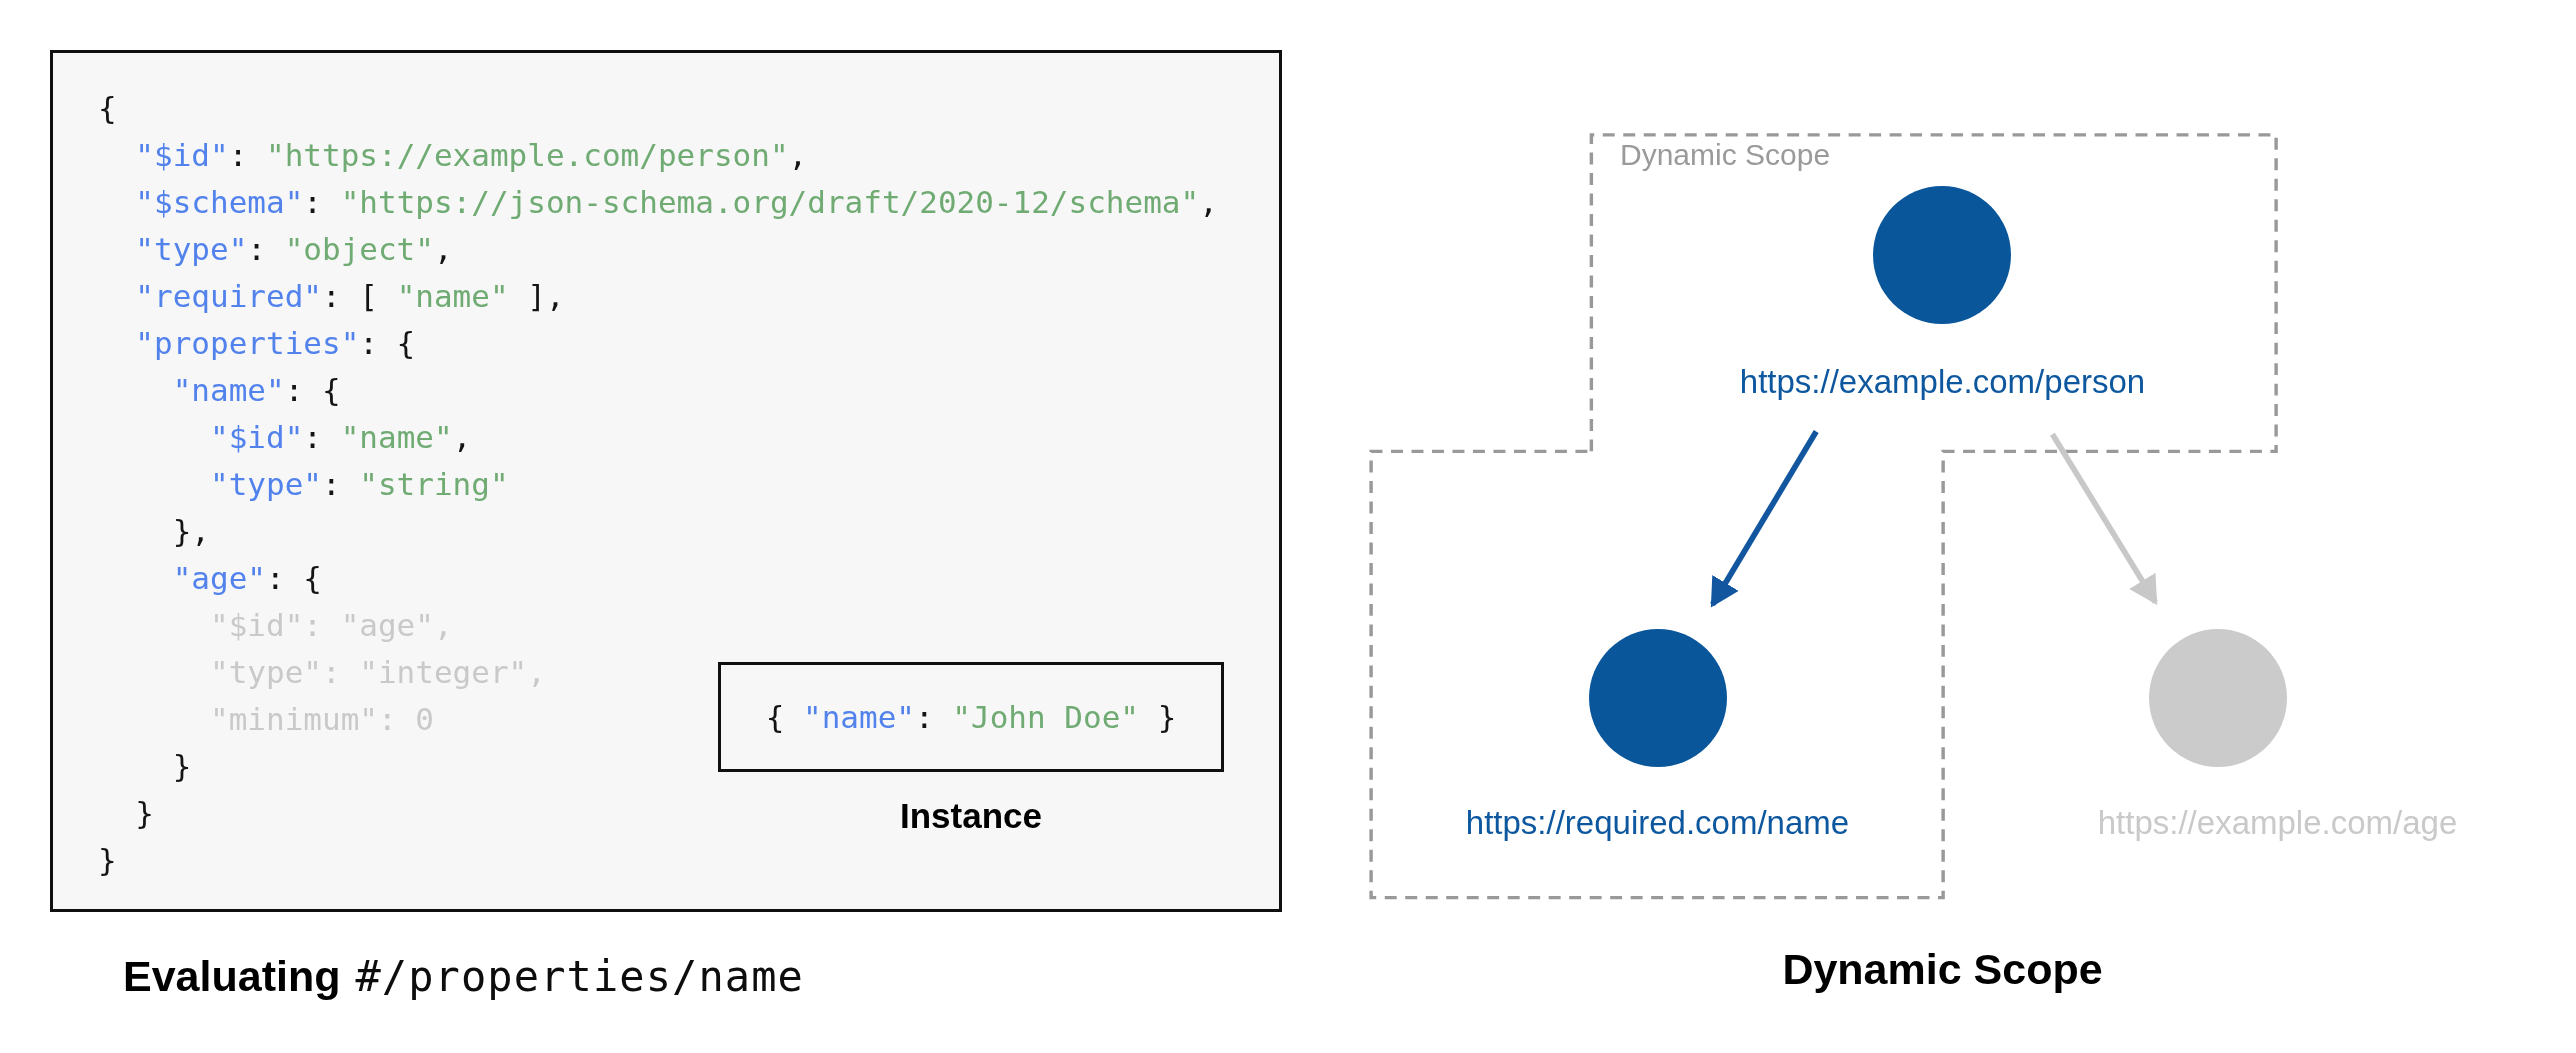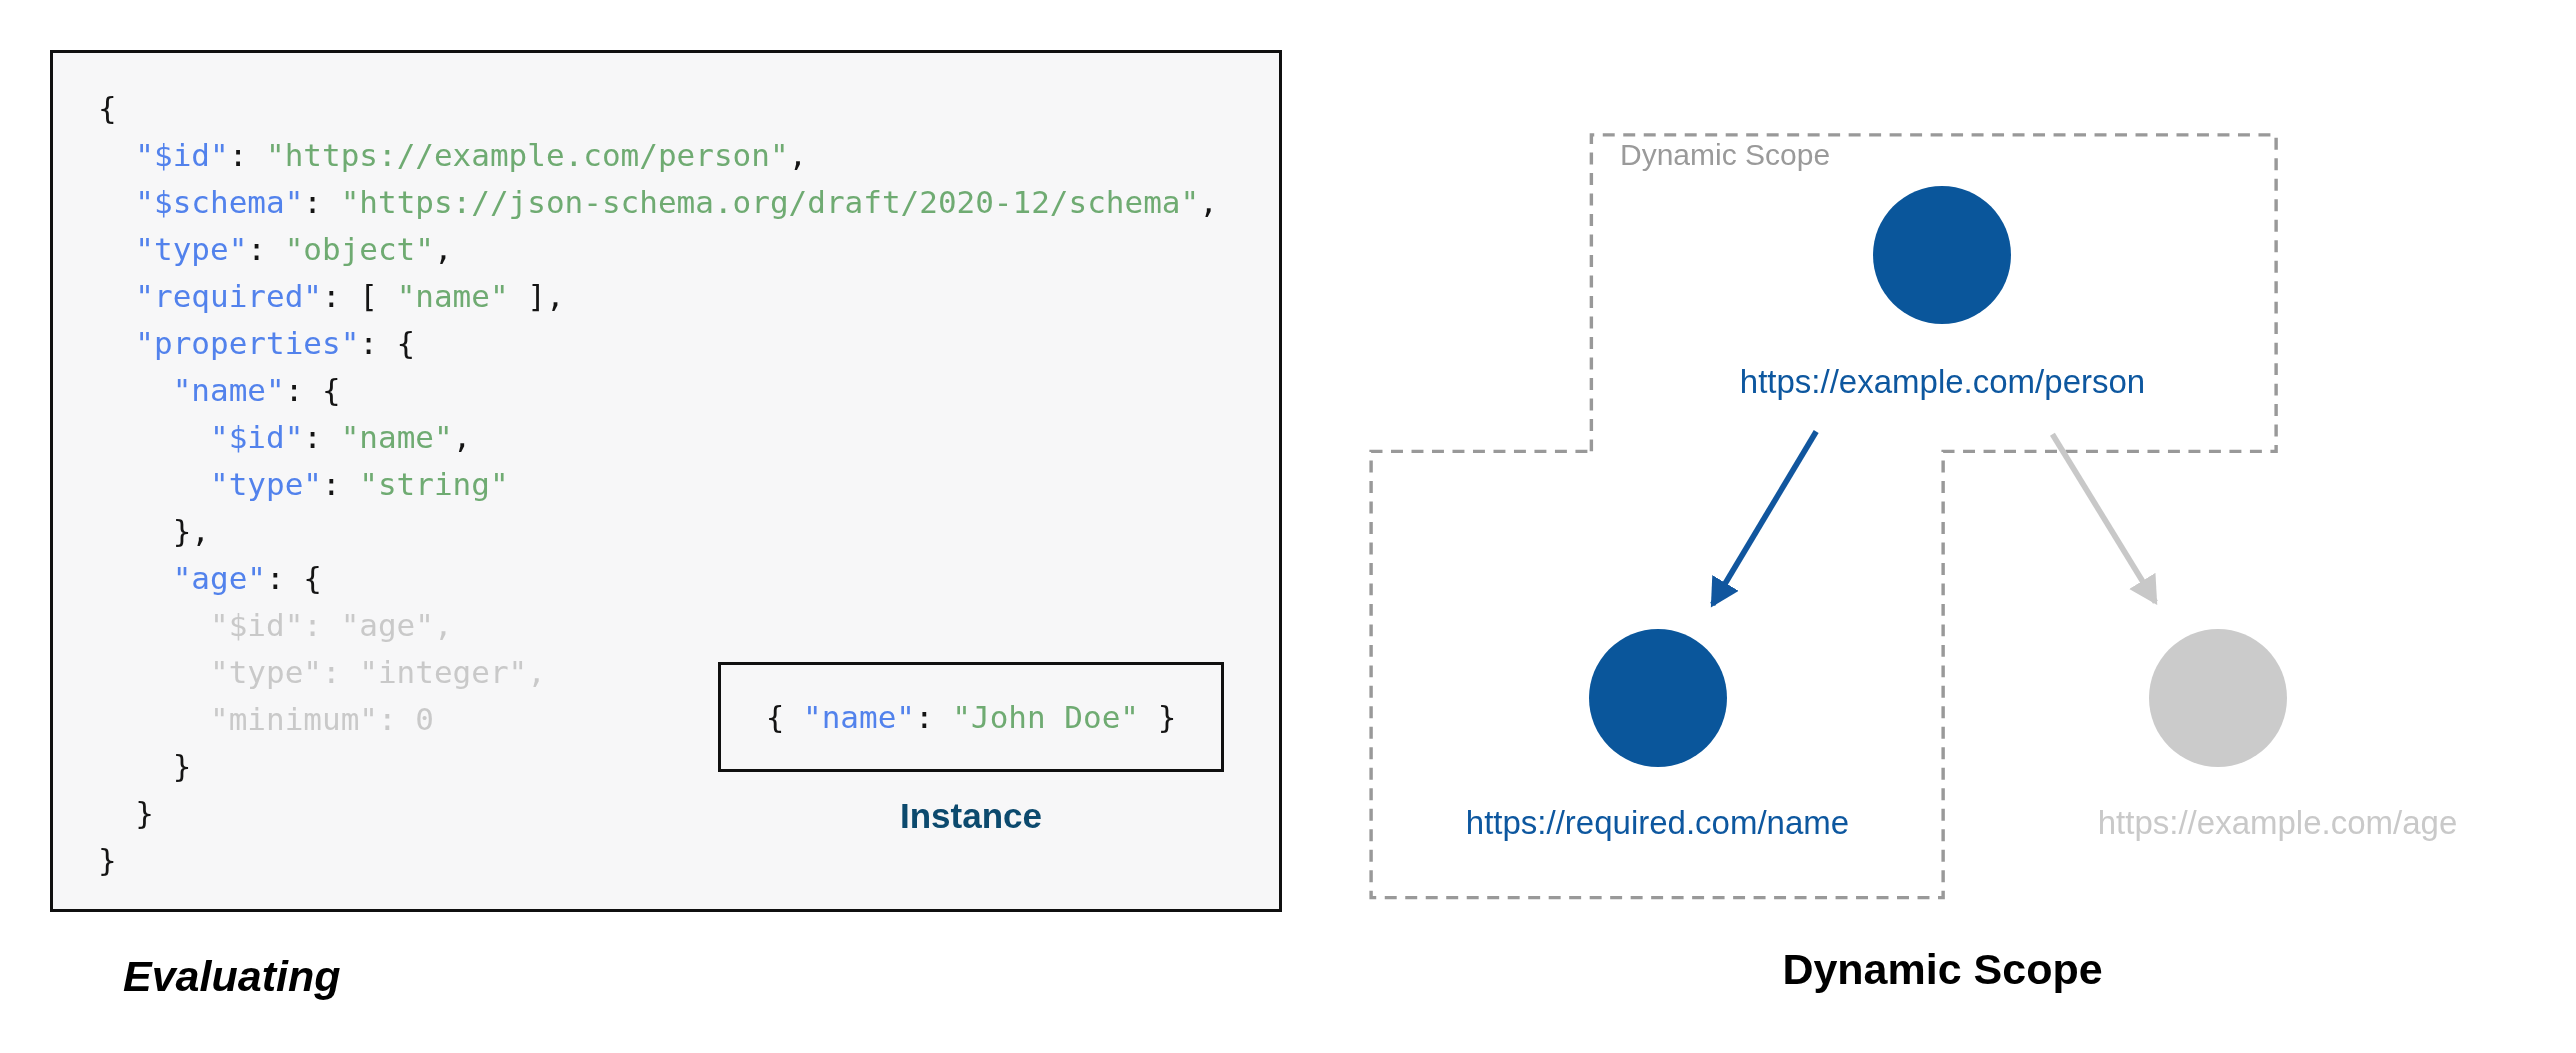--- a/index.html
+++ b/index.html
@@ -29,25 +29,25 @@
     position:absolute;left:718px;top:662px;width:506px;height:110px;
     box-sizing:border-box;border:3.4px solid #101010;
     display:flex;align-items:center;justify-content:center;
   }
   .instance-line{
     font-family:"DejaVu Sans Mono", monospace;
     font-size:31px;white-space:pre;color:#141414;
   }
   .instance-label{
     position:absolute;left:800px;top:796px;width:342px;
-    text-align:center;font-weight:bold;font-size:35px;color:#0c4a6e;
+    text-align:center;font-weight:bold;font-size:35px;color:#000000;
   }
   .caption-left{
     position:absolute;left:123px;top:952px;
-    display:flex;align-items:baseline;white-space:pre;font-style:italic;
+    display:flex;align-items:baseline;white-space:pre;
   }
   .caption-left .bold{font-weight:bold;font-size:43px;color:#000;}
   .caption-left .mono{
     font-family:"DejaVu Sans Mono", monospace;
     font-size:42px;color:#0d0d0d;margin-left:15px;letter-spacing:1.1px;
   }
   
   .scope-svg{position:absolute;left:0;top:0;}
   .scope-label{
     position:absolute;left:1620px;top:138px;
@@ -96,20 +96,21 @@
       </div>
   </div>
 
   <div class="instance-box">
     <div class="instance-line" id="instance-line"><span class="c-p">{ </span><span class="c-k">"name"</span><span class="c-p">: </span><span class="c-s">"John Doe"</span><span class="c-p"> }</span></div>
   </div>
   <div class="instance-label">Instance</div>
 
   <div class="caption-left">
     <span class="bold">Evaluating</span>
+    <span class="mono">#/properties/name</span>
   </div>
 
   <svg class="scope-svg" width="2576" height="1053" viewBox="0 0 4524 1850">
     <defs>
       <marker id="ah-blue" markerUnits="userSpaceOnUse" markerWidth="60" markerHeight="60" refX="44" refY="27" orient="auto">
         <path d="M0,0 L50,27 L0,54 Z" fill="#11569e"></path>
       </marker>
       <marker id="ah-gray" markerUnits="userSpaceOnUse" markerWidth="60" markerHeight="60" refX="44" refY="27" orient="auto">
         <path d="M0,0 L50,27 L0,54 Z" fill="#c8c8c8"></path>
       </marker>

